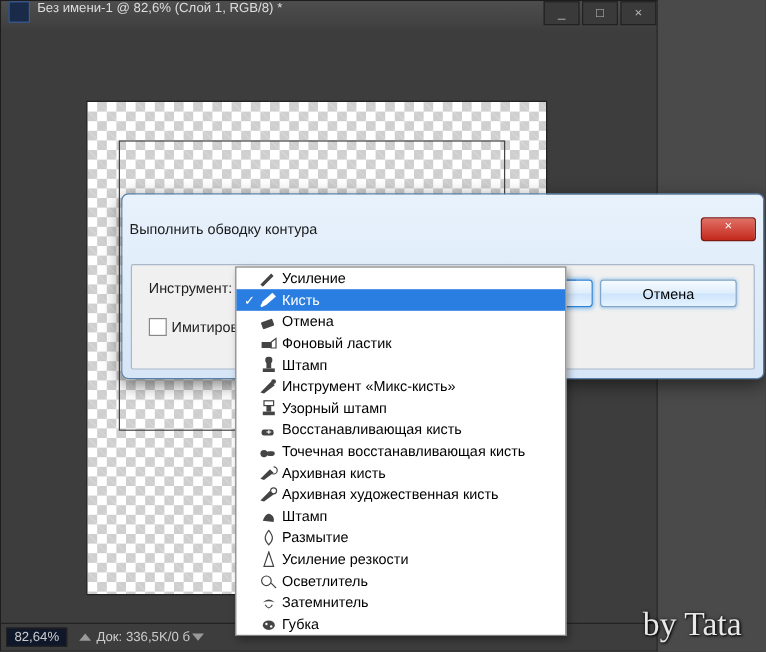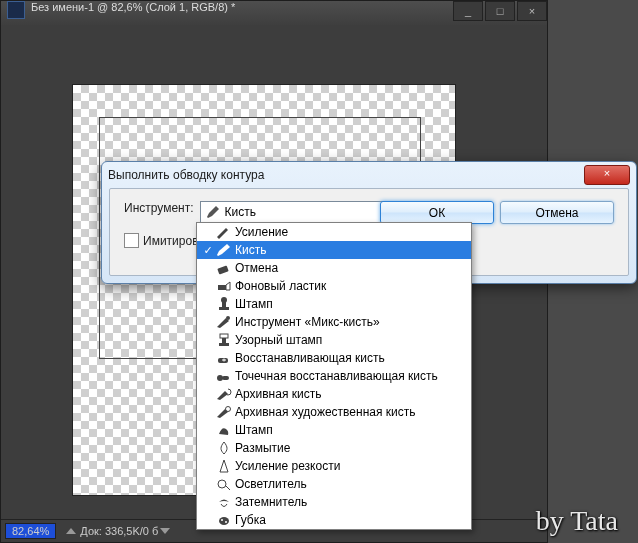--- a/index.html
+++ b/index.html
@@ -12,26 +12,26 @@
 .mcbtn{width:28px;height:18px;border:1px solid #222;background:#3a3a3a;color:#bbb;display:flex;align-items:center;justify-content:center;margin-left:2px;font-family:Arial;font-size:11px}
 
 .ps-body{position:absolute;left:0;top:24px;right:0;bottom:22px;background:#3d3d3d}
 .doc{position:absolute;left:72px;top:60px;width:382px;height:410px;background:#fff;
   background-image:linear-gradient(45deg,#cfcfcf 25%,transparent 25%,transparent 75%,#cfcfcf 75%),
                     linear-gradient(45deg,#cfcfcf 25%,transparent 25%,transparent 75%,#cfcfcf 75%);
   background-size:16px 16px;background-position:0 0,8px 8px;box-shadow:0 0 0 1px #222}
 .rect{position:absolute;left:26px;top:32px;width:320px;height:240px;border:1px solid #444}
 
 .ps-status{position:absolute;left:0;bottom:0;right:0;height:22px;background:#3d3d3d;border-top:1px solid #222;display:flex;align-items:center;color:#ccc;font-size:11px}
-.ps-status .zoom{background:#1d4ed8;border:1px solid #222;padding:1px 6px;margin-left:4px;margin-right:6px}
+.ps-status .zoom{background:#0f172a;border:1px solid #222;padding:1px 6px;margin-left:4px;margin-right:6px}
 .tri{width:0;height:0;border-left:5px solid transparent;border-right:5px solid transparent;border-bottom:6px solid #999;margin:0 4px}
 .tri2{width:0;height:0;border-left:5px solid transparent;border-right:5px solid transparent;border-top:6px solid #999;margin-left:2px}
 
 .dlg{position:absolute;left:101px;top:161px;width:534px;background:linear-gradient(#e8f2fc,#d6e6f7);border:1px solid #5a7fa8;border-radius:6px;box-shadow:0 4px 14px rgba(0,0,0,.5)}
-.dlg-titlebar{height:26px;display:flex;align-items:center;padding:0 6px}
+.dlg-titlebar{height:26px;display:flex;align-items:center;padding:16px 6px}
 .dlg-title{color:#1b1b1b;font-size:12px;flex:1}
 .dlg-close{width:44px;height:18px;border-radius:3px;background:linear-gradient(#e17066,#c4291d);border:1px solid #7c1a12;color:#fff;text-align:center;font-family:Arial;font-size:11px;line-height:15px}
 .dlg-inner{margin:0 7px 7px;background:#f0f0f0;border:1px solid #a9b7c7;border-radius:2px;padding:12px 14px 16px;position:relative;min-height:58px}
 .row1{display:flex;align-items:flex-start}
 .lbl{color:#222;font-size:12px;margin-right:6px}
 .combo{width:278px;height:20px;border:1px solid #7a8a9a;background:#fff;display:flex;align-items:center;position:relative}
 .combo .sel-icon{width:16px;height:16px;margin:0 4px;display:flex;align-items:center;justify-content:center}
 .combo .sel-txt{flex:1;color:#000;font-size:12px}
 .combo .arrow{width:18px;height:20px;background:linear-gradient(#e9f3ff,#cfe3f9);border-left:1px solid #9ab2cd;display:flex;align-items:center;justify-content:center}
 .arrow svg{width:8px;height:6px}

